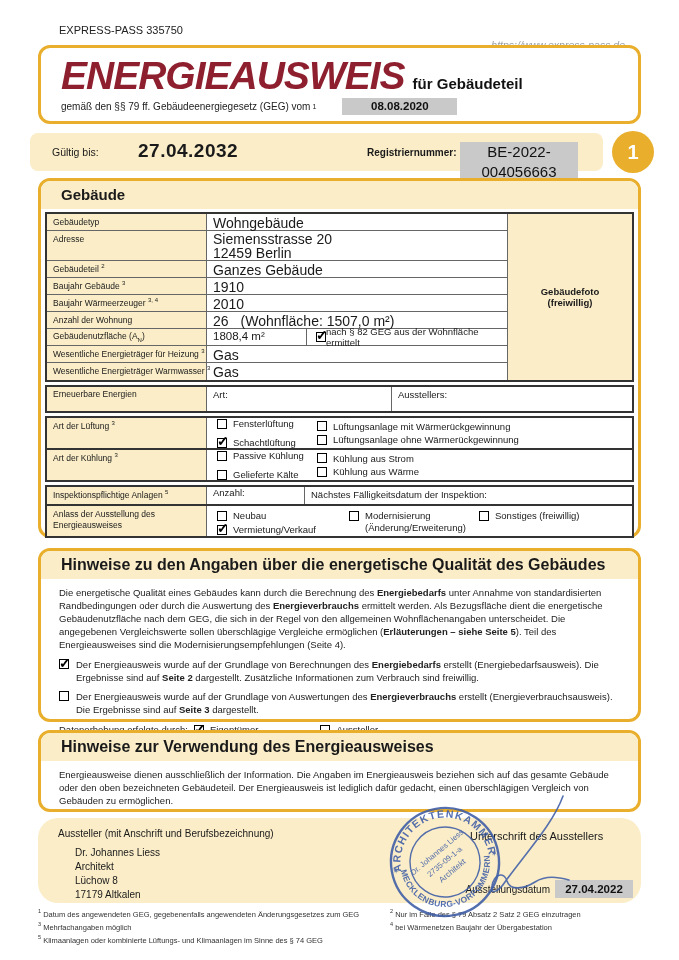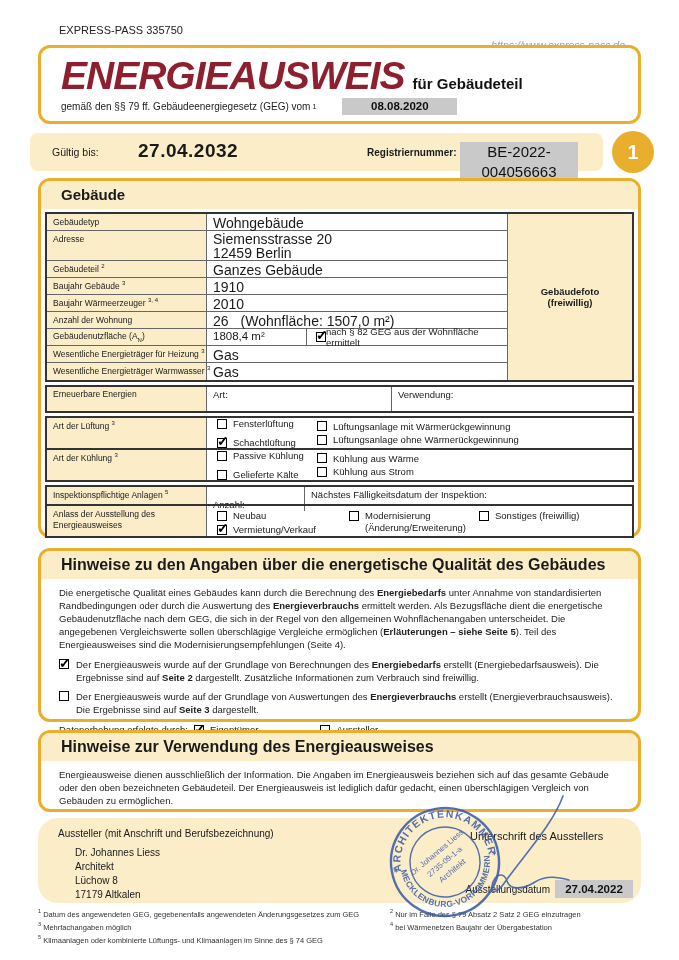--- a/index.html
+++ b/index.html
@@ -62,21 +62,21 @@
   .ren-use{flex:1;font-size:9.5px;padding:2px 6px}
   .grp.ren{height:28px}
   .optline{display:flex;padding:0 0 0 10px;height:30px;align-items:flex-start}
   .optline .col1{width:100px;display:flex;flex-direction:column;justify-content:space-between;height:100%}
   .optline .col2{flex:1;display:flex;flex-direction:column;justify-content:space-evenly;height:100%}
   .sub-sep{border-top:2px solid var(--outline)}
   .opt{display:flex;align-items:center;gap:6px;font-size:9.5px}
   .cb{width:10px;height:10px;border:1.2px solid #000;display:inline-block;position:relative;flex:none;background:#fff;box-sizing:border-box}
   .cb.checked::after{content:"✓";position:absolute;left:-1px;top:-6px;font-size:14px;font-weight:700;color:#000}
   
-  .insp-count{width:98px;border-right:1px solid var(--line);font-size:9.5px;padding:12px 6px;box-sizing:border-box}
+  .insp-count{width:98px;border-right:1px solid var(--line);font-size:9.5px;padding:0 6px;box-sizing:border-box}
   .insp-due{flex:1;font-size:9.5px;padding:2px 6px}
   .insp-line{display:flex;height:17px;box-sizing:border-box}
   .occ-line{display:flex;padding:4px 0 0 10px;height:30px;box-sizing:border-box}
   .occ-line .c1{width:132px;display:flex;flex-direction:column;gap:3px}
   .occ-line .c2{width:130px}
   .occ-line .c3{flex:1}
   .opt-cont{margin-left:16px;font-size:9.5px;line-height:13px}
   
   .q-box{left:38px;top:548px;width:603px;height:174px}
   .u-box{left:38px;top:730px;width:603px;height:82px}
@@ -183,21 +183,21 @@
       </div>
       <div class="photo-cell">
         <div>Gebäudefoto</div>
         <div>(freiwillig)</div>
       </div>
     </div>
 
     <div class="grp ren">
       <div class="lbl">Erneuerbare Energien</div>
       <div class="ren-art"><span>Art:</span><span></span></div>
-      <div class="ren-use"><span>Verwendung:</span><span></span></div>
+      <div class="ren-use"><span>Ausstellers:</span><span></span></div>
     </div>
 
     <div class="grp" style="flex-direction:column">
       <div style="display:flex">
         <div class="lbl" style="height:30px"><span>Art der Lüftung</span> <sup>3</sup></div>
         <div class="optline" style="flex:1">
           <div class="col1">
             <span class="opt">
                 <span class="cb"></span>
                 <span>Fensterlüftung</span>
@@ -228,25 +228,25 @@
                 <span>Passive Kühlung</span>
               </span>
             <span class="opt">
                 <span class="cb"></span>
                 <span>Gelieferte Kälte</span>
               </span>
           </div>
           <div class="col2">
             <span class="opt">
                 <span class="cb"></span>
+                <span>Kühlung aus Strom</span>
+              </span>
+            <span class="opt">
+                <span class="cb"></span>
                 <span>Kühlung aus Wärme</span>
-              </span>
-            <span class="opt">
-                <span class="cb"></span>
-                <span>Kühlung aus Strom</span>
               </span>
           </div>
         </div>
       </div>
     </div>
 
     <div class="grp" style="flex-direction:column;margin-bottom:0">
       <div class="insp-line">
         <div class="lbl"><span>Inspektionspflichtige Anlagen</span> <sup>5</sup></div>
         <div class="insp-count"><span>Anzahl:</span><span></span></div>

